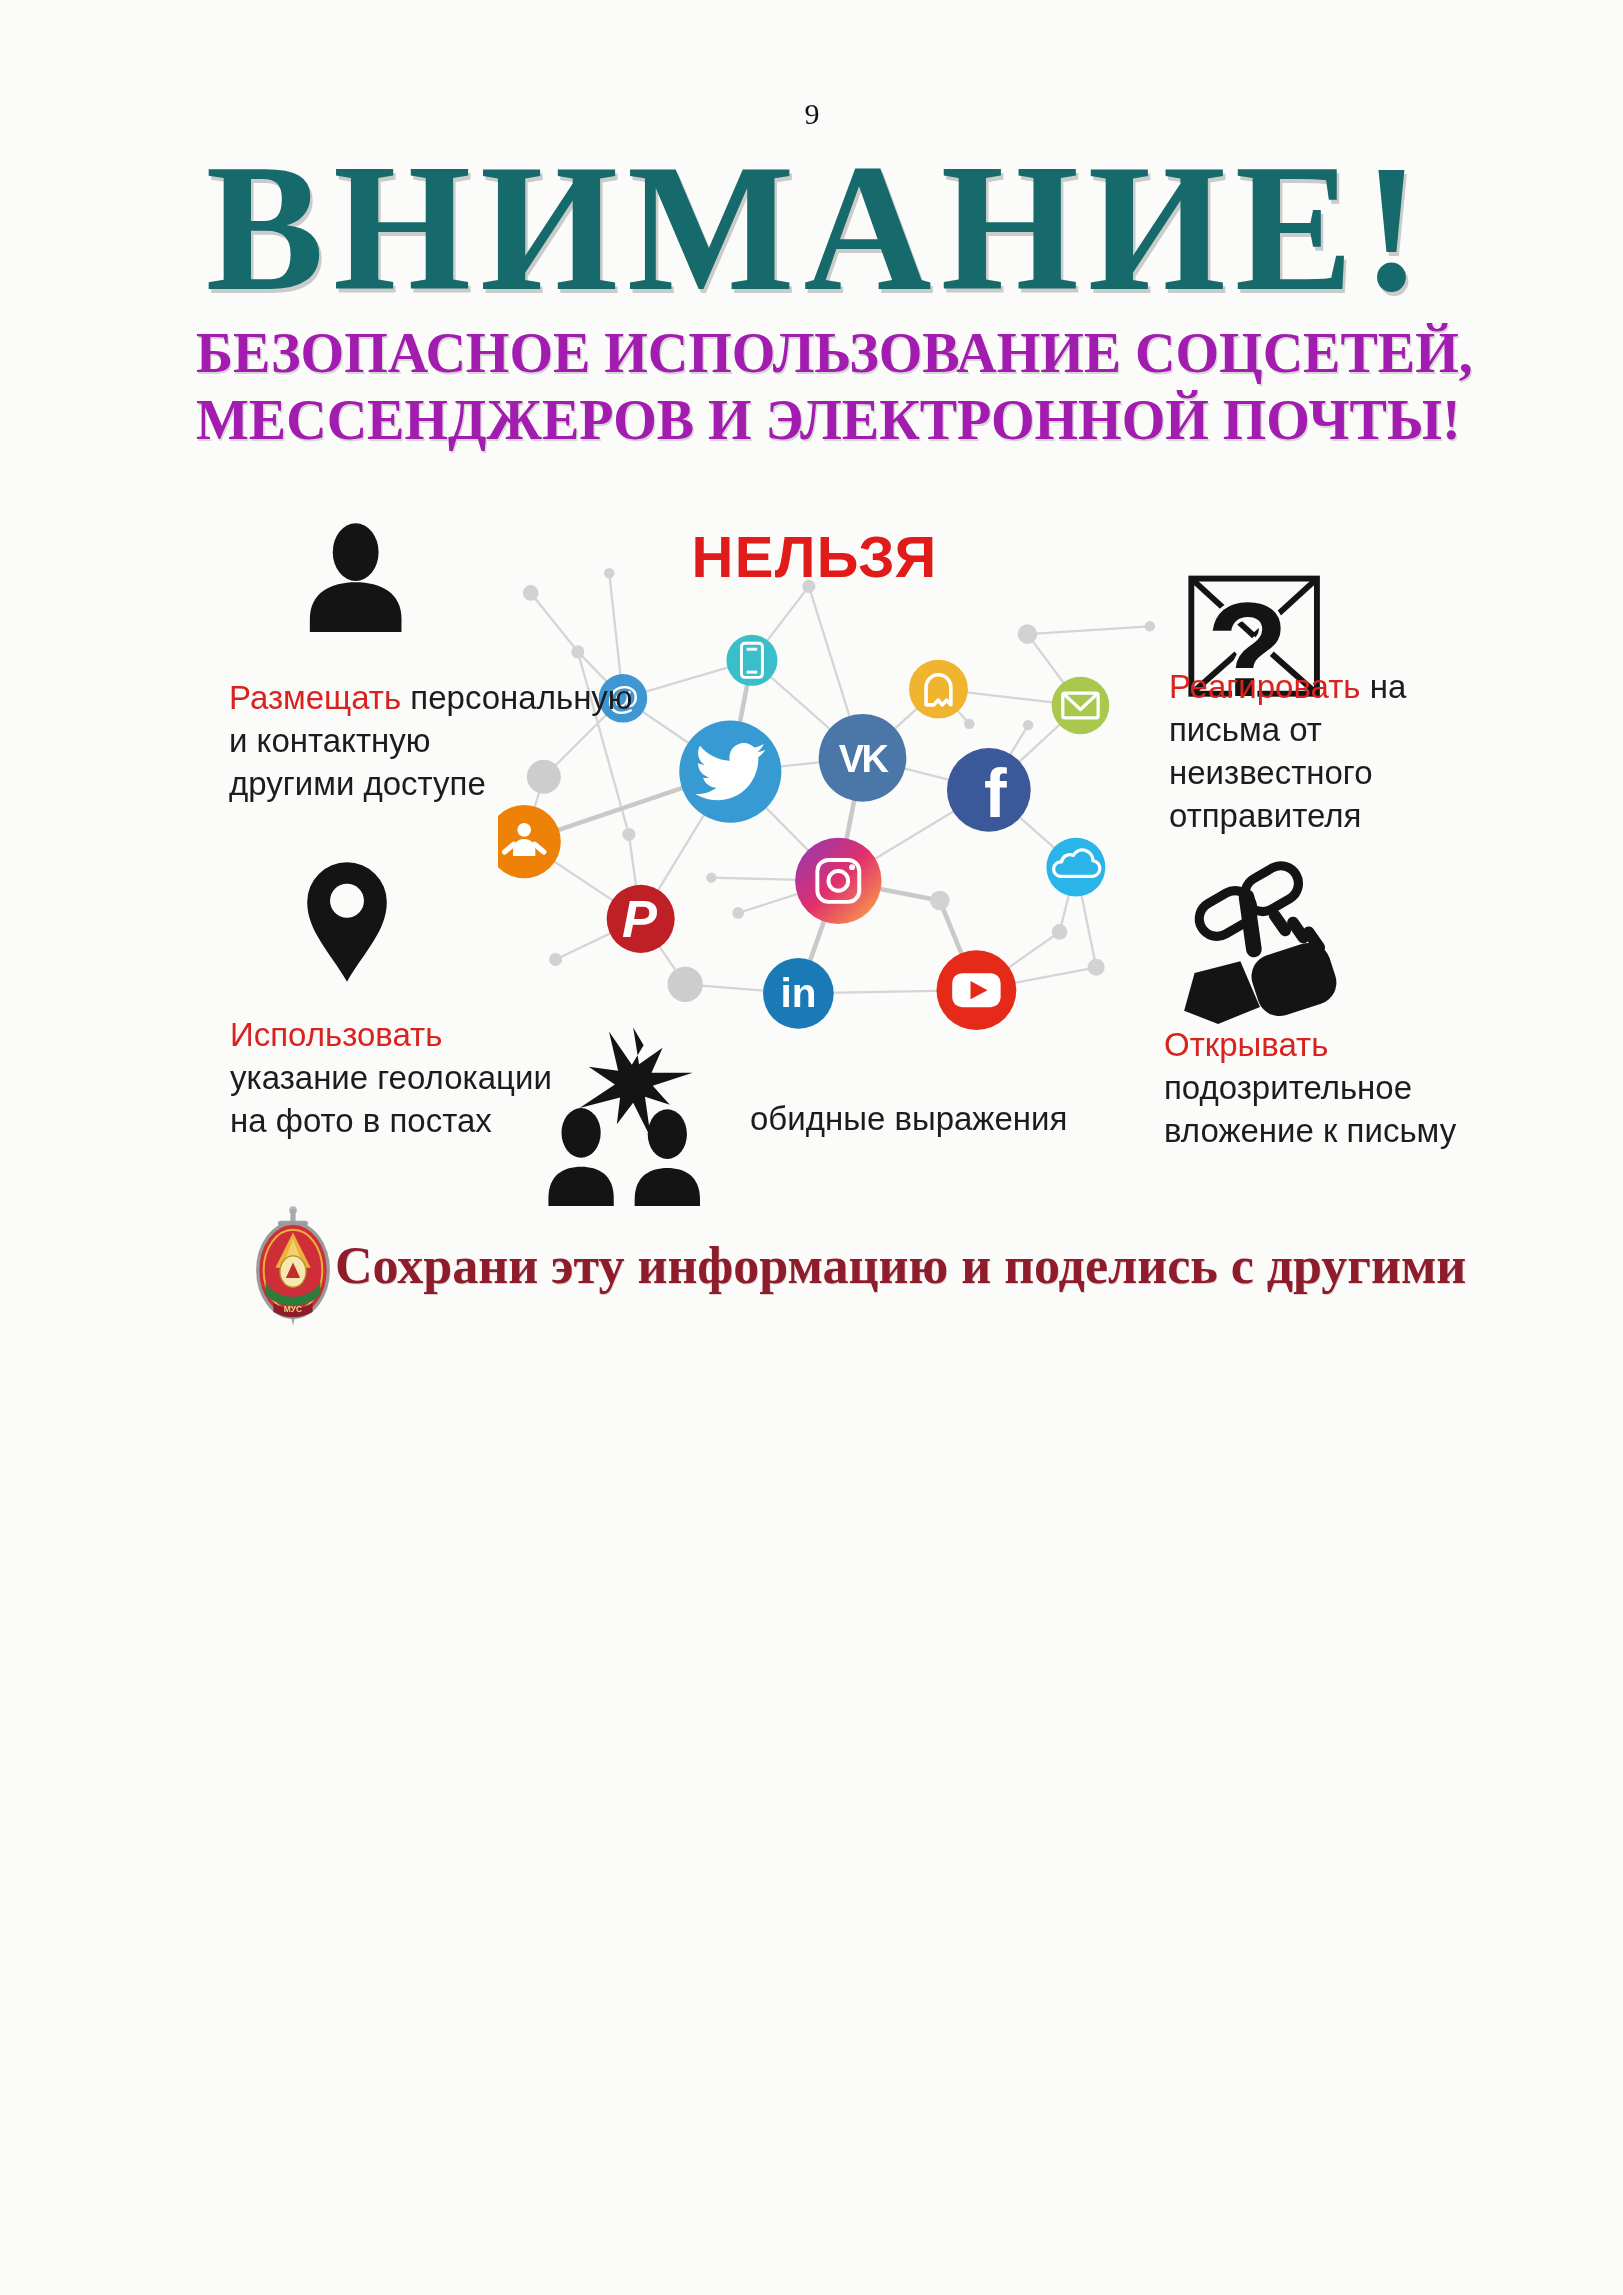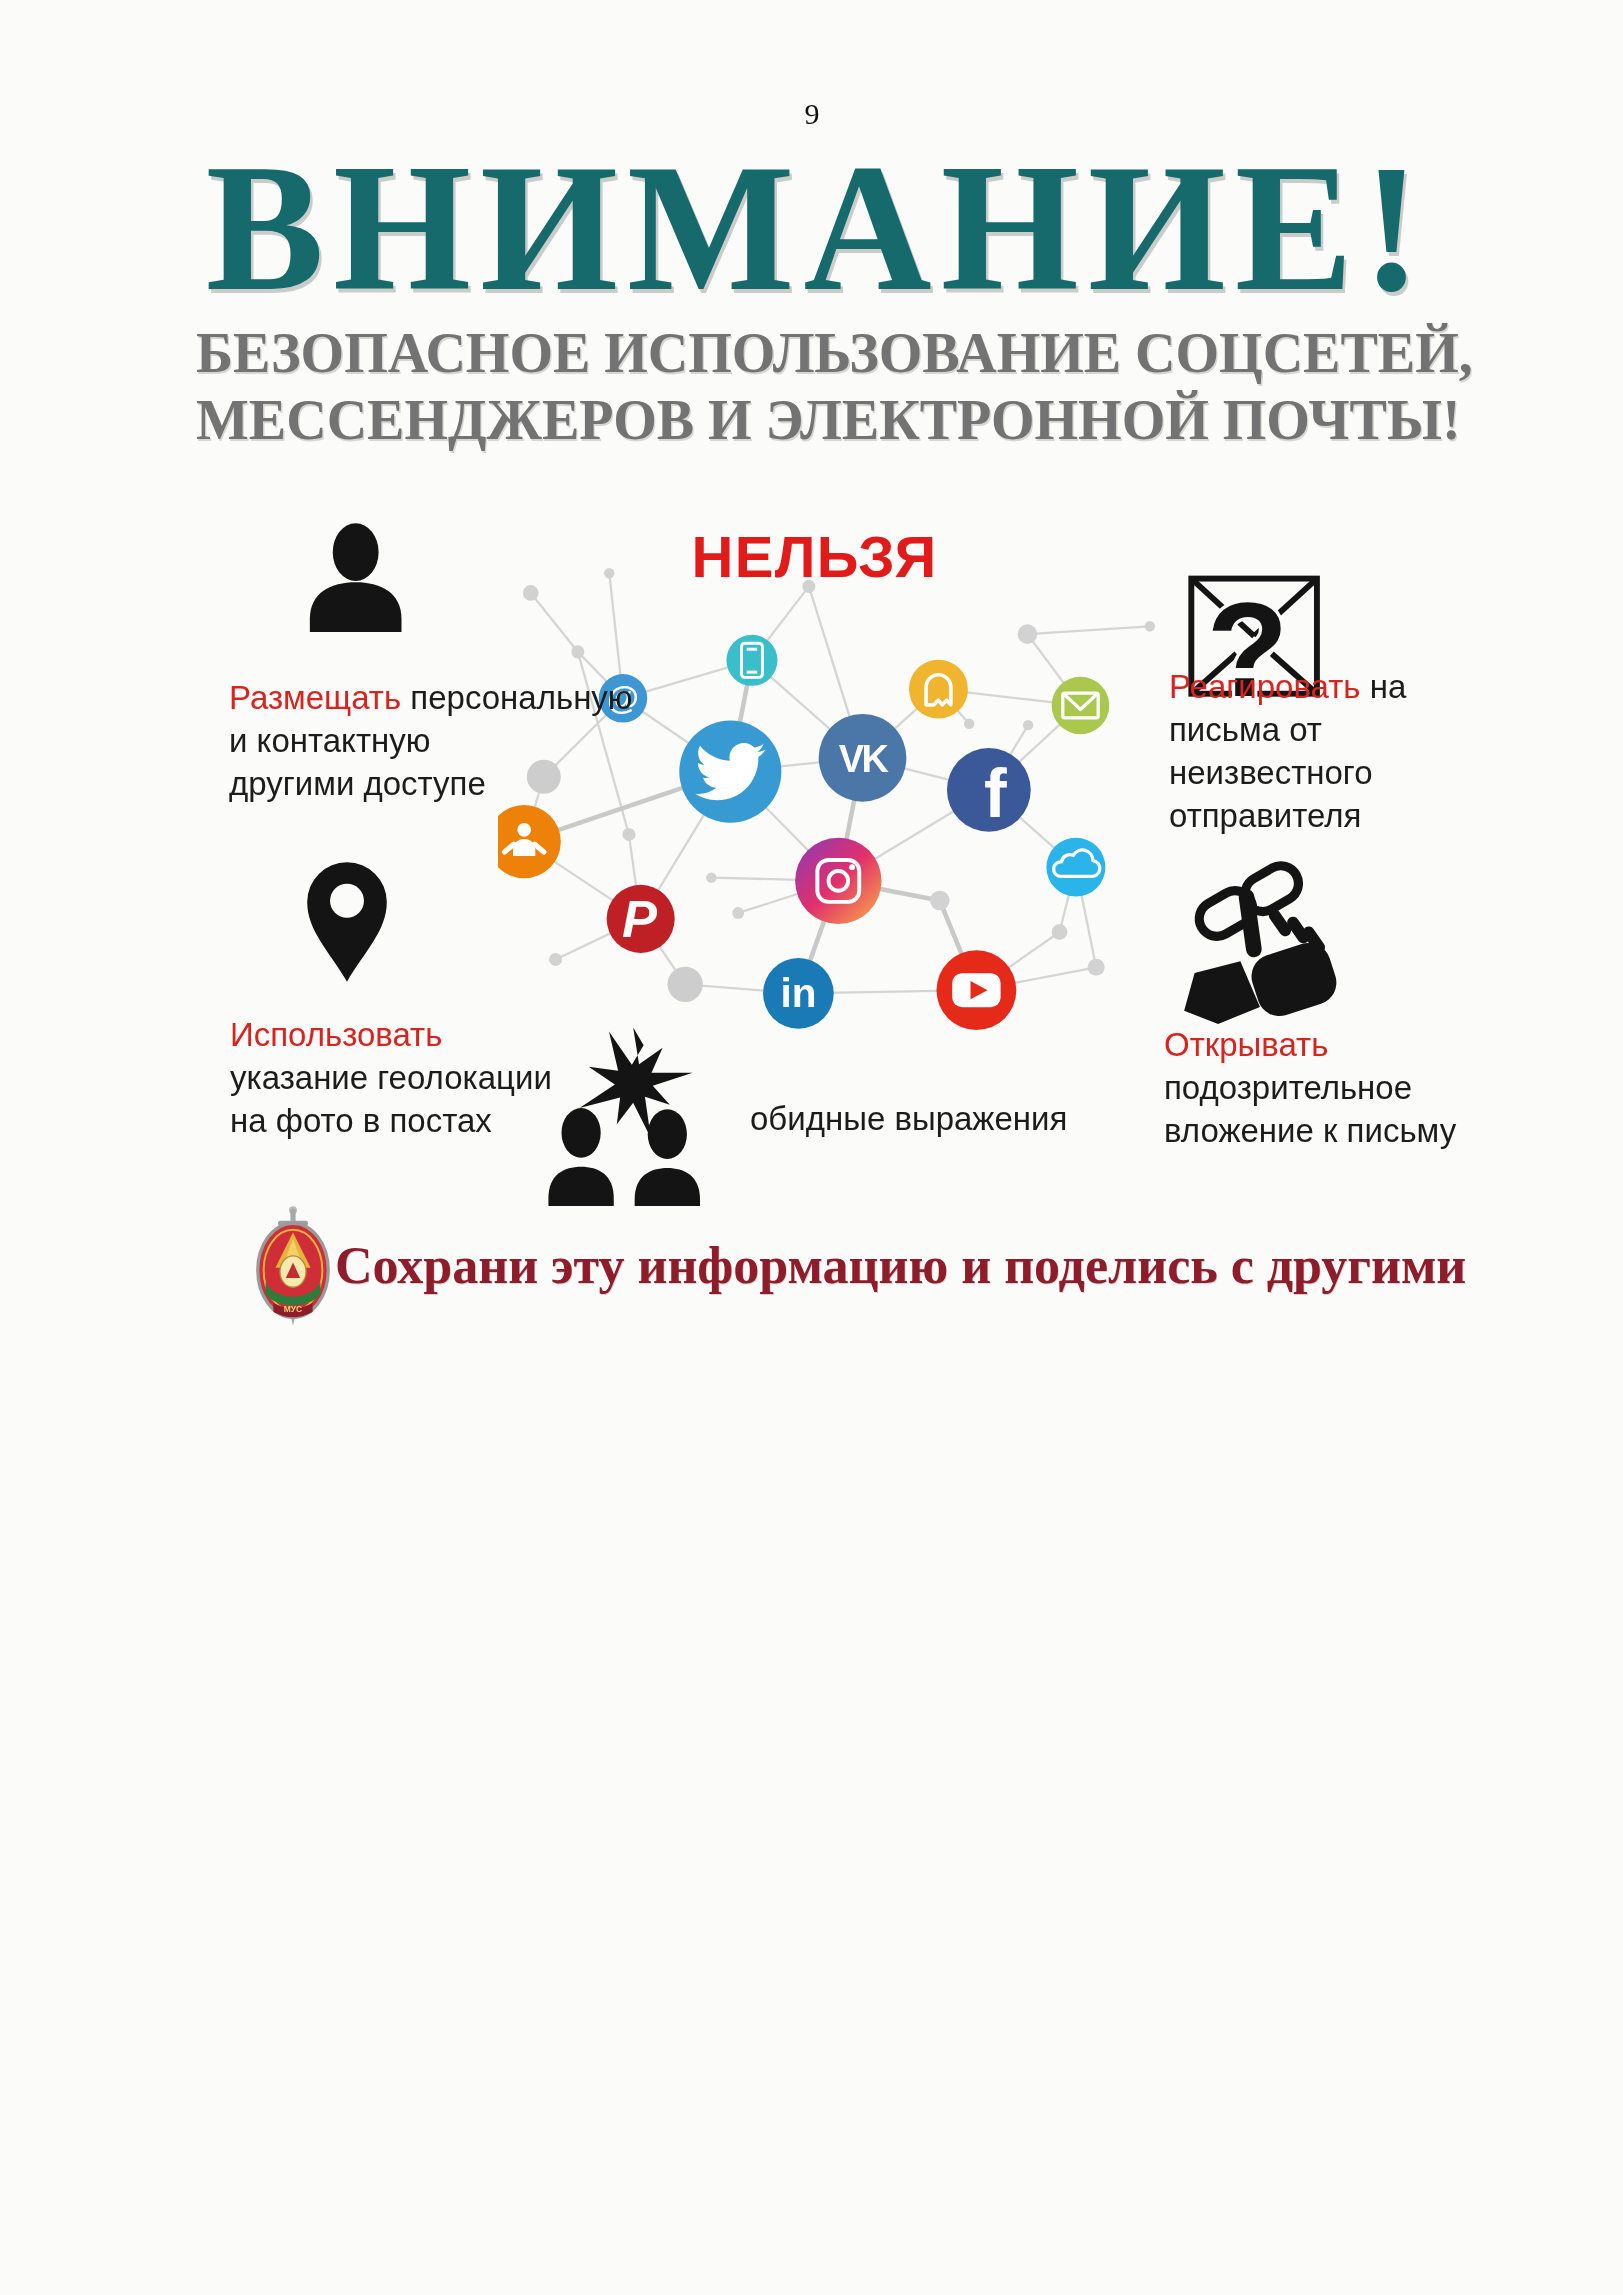--- a/index.html
+++ b/index.html
@@ -20,21 +20,21 @@
     font-family:"Liberation Serif",serif;font-weight:bold;
     font-size:183px;line-height:1;letter-spacing:9.2px;
     color:#176a6c;
     text-shadow:2.6px 3.9px 0 rgba(80,80,80,.28);
     transform:scaleX(.97);transform-origin:center;
     white-space:nowrap;
   }
   .subtitle{
     left:196px;width:1231px;text-align:center;margin:0;
     font-family:"Liberation Serif",serif;font-weight:bold;
-    font-size:56px;line-height:1;color:#737373;
+    font-size:56px;line-height:1;color:#a21caf;
     text-shadow:1.3px 2px 0 rgba(80,80,80,.22);
     white-space:nowrap;
   }
   .s1{top:325px;}
   .s2{top:392px;}
   .ban-heading{
     left:651px;top:528px;width:327px;text-align:center;
     font-size:58px;font-weight:bold;letter-spacing:1.3px;
     color:#e11a1a;line-height:1;
   }

